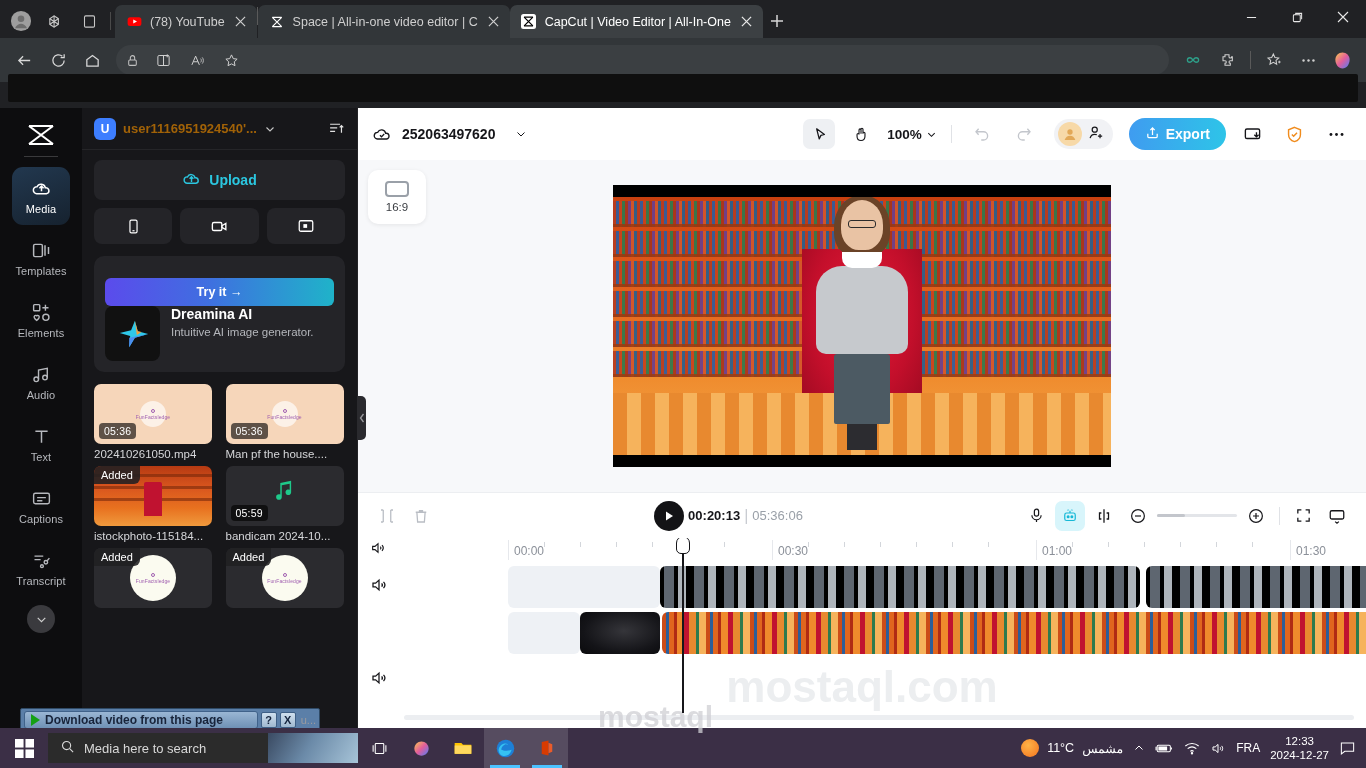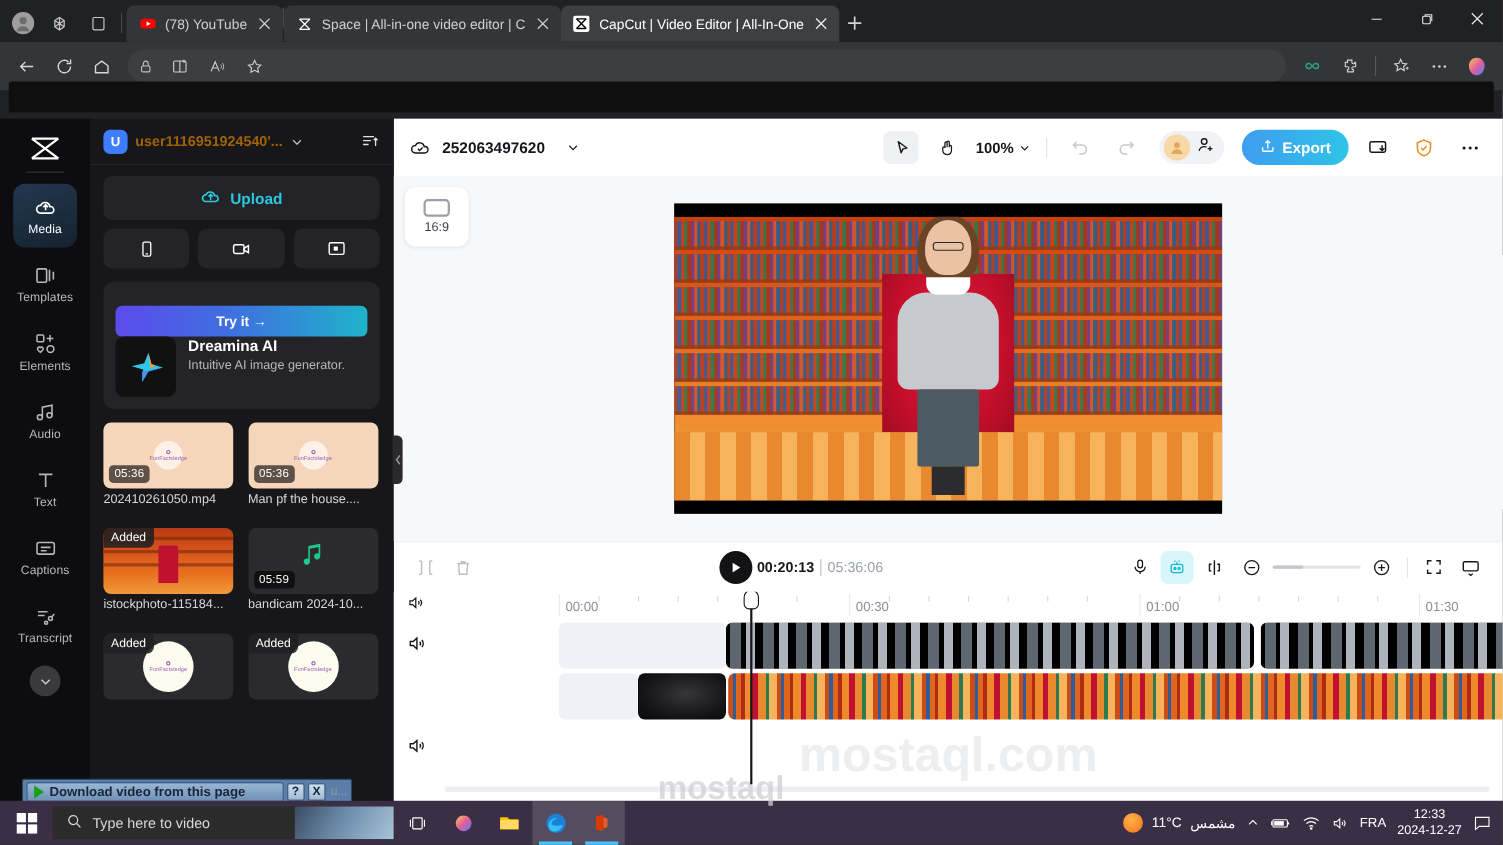--- a/index.html
+++ b/index.html
@@ -126,21 +126,21 @@
   }
   #dreamina-title { font-size:14px; font-weight:bold; color:#fff; margin-bottom:3px; }
   #dreamina-sub { font-size:11.5px; color:#b4b6bb; line-height:1.3; }
   #dreamina-btn {
     margin-top:11px; height:28px; border-radius:6px;
     background: linear-gradient(90deg,#5b4bec 0%,#3f6fe0 45%,#1fb3c9 100%);
     color:#fff; font-size:12.5px; font-weight:bold;
     display:flex; align-items:center; justify-content:center; gap:6px;
   }
 
-  #media-grid { display:grid; grid-template-columns: 1fr 1fr; gap: 20px 12px; }
+  #media-grid { display:grid; grid-template-columns: 1fr 1fr; gap: 6px 12px; }
   .media-cell { width: 118px; }
   .media-thumb {
     width:118px; height:60px; border-radius:7px; position:relative; overflow:hidden;
     background:#2b2b2f;
   }
   .thumb-peach { background:#f6d6ba; }
   .thumb-dark { background:#2b2b2f; }
   .badge-dur {
     position:absolute; left:5px; bottom:5px; background:rgba(0,0,0,.62); color:#fff;
     font-size:10.5px; border-radius:4px; padding:2px 5px; letter-spacing:.2px;
@@ -1111,21 +1111,21 @@
       </svg>
   </div>
 
   <div id="search-box">
     <span>
       <svg width="15" height="15" viewBox="0 0 24 24" fill="none" stroke="#d8d8d8" stroke-width="1.8">
           <circle cx="10.5" cy="10.5" r="6.5"></circle>
           <path d="M15.5 15.5L21 21"></path>
         </svg>
     </span>
-    <span>Type here to video</span>
+    <span>Media here to search</span>
     <span id="search-art"></span>
   </div>
 
   <div class="tb-app">
     <svg width="17" height="17" viewBox="0 0 24 24" fill="none" stroke="#fff" stroke-width="1.5">
         <rect x="6" y="5" width="12" height="14" rx="1"></rect>
         <path d="M3 7.5v9M21 7.5v9"></path>
       </svg>
   </div>
   <div class="tb-app">

